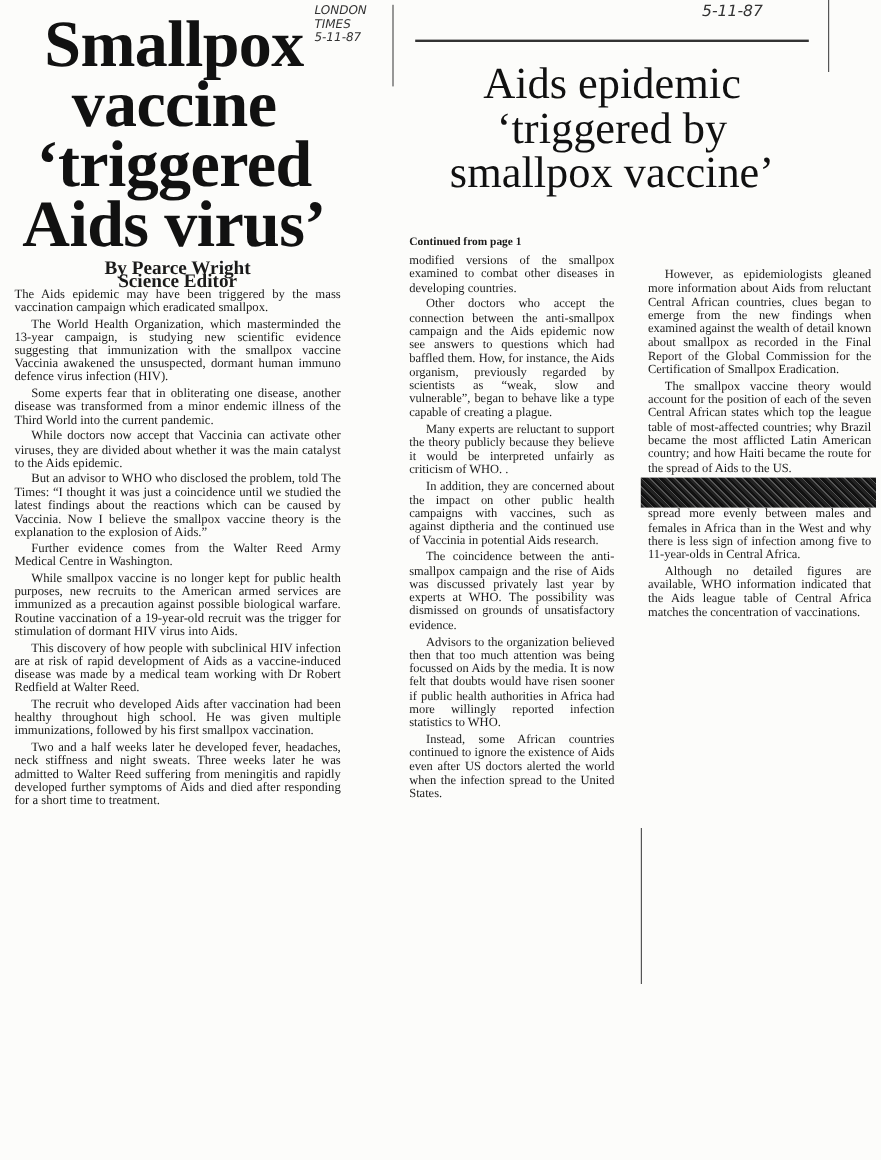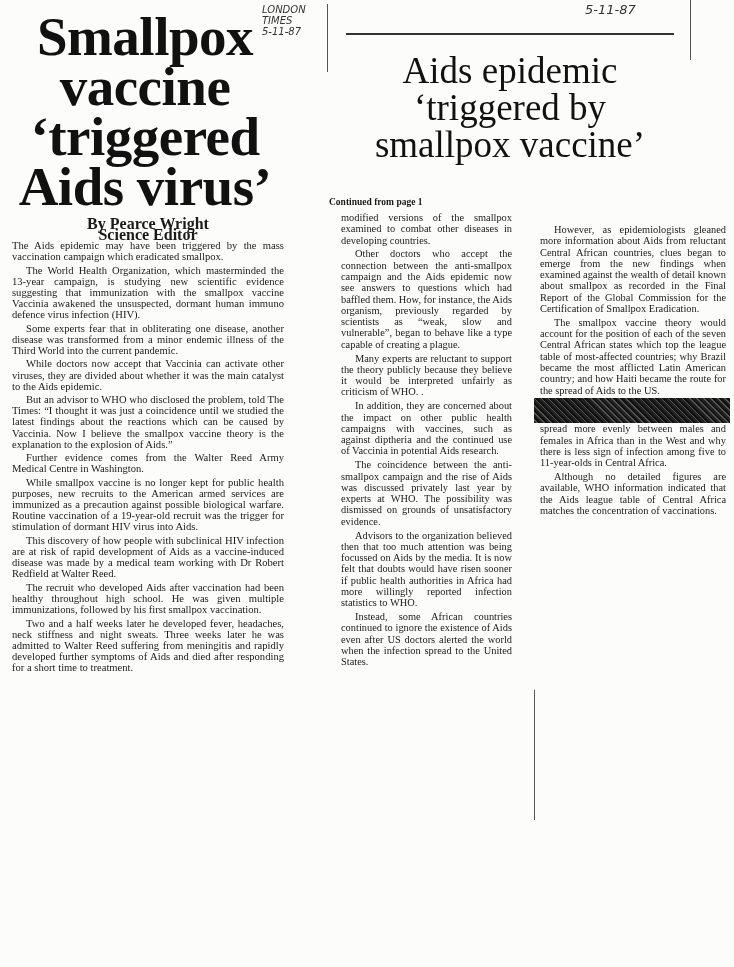--- a/index.html
+++ b/index.html
@@ -8,21 +8,21 @@
   .left-col { position:absolute; left:12px; top:0; width:272px; }
   .headline-left { font-family:"Liberation Serif", serif; font-weight:bold; font-size:55px; line-height:50px; text-align:center; margin:12px 0 0 -6px; letter-spacing:-0.5px; color:#111; }
   .byline { text-align:center; font-size:16px; line-height:11px; font-weight:bold; margin-top:6px; }
   .body-text { font-size:10.6px; line-height:11.1px; text-align:justify; }
   .body-text p { margin:0 0 2.5px 0; text-indent:14px; }
   .body-text p.first { text-indent:0; }
   .handnote { position:absolute; font-family:"DejaVu Sans", sans-serif; font-style:italic; color:#333; font-size:10px; line-height:11px; }
   .clip-border { position:absolute; background:#555; }
   .right-head { position:absolute; left:340px; top:52px; width:340px; text-align:center; font-weight:normal; font-size:37px; line-height:37px; color:#111; }
   .rule { position:absolute; left:346px; top:33px; width:328px; height:2px; background:#333; }
-  .cont { position:absolute; left:329px; top:197px; font-size:9.5px; font-weight:bold; }
+  .cont { position:absolute; left:341px; top:197px; font-size:9.5px; font-weight:bold; }
   .col2 { position:absolute; left:341px; top:212px; width:171px; }
   .col3 { position:absolute; left:540px; top:224px; width:186px; }
   .col2 .body-text, .col3 .body-text { font-size:10.4px; line-height:11.3px; }
   .redact { display:block; height:25px; margin:2px -4px 0 -6px; background:repeating-linear-gradient(45deg,#222 0 2px,#555 2px 3px,#111 3px 5px); }
 </style>
 </head>
 <body>
 
 <div class="scan"></div>
 

